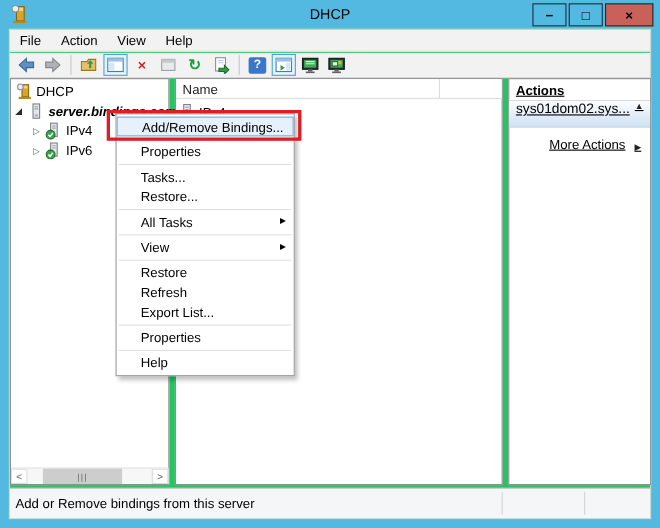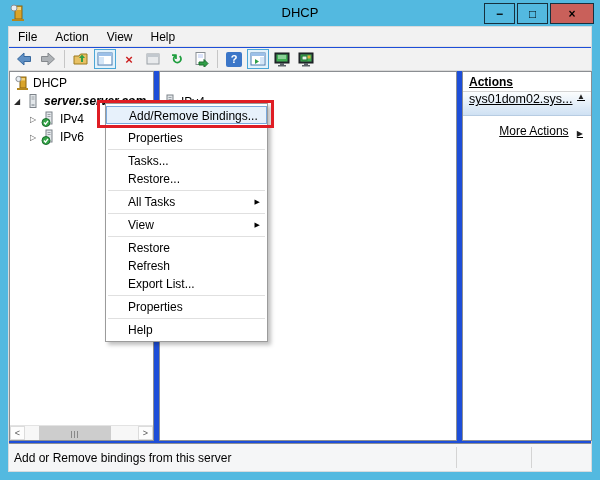--- a/index.html
+++ b/index.html
@@ -8,21 +8,21 @@
 
   
   .titlebar { position:absolute; left:0; top:0; width:600px; height:26px; }
   .app-icon { position:absolute; left:10px; top:4px; width:16px; height:18px; }
   .title-text { position:absolute; left:0; right:0; top:5px; text-align:center; font-size:13px; }
   .winbtns { position:absolute; right:6px; top:3px; display:flex; gap:2px; }
   .winbtn { width:31px; height:21px; border:1px solid #16303e; background:#53b9e0; display:flex; align-items:center; justify-content:center; font-weight:bold; font-size:12px; }
   .winbtn.close { width:44px; background:#c9605a; }
 
   
-  .app-area { position:absolute; left:8px; top:26px; width:584px; height:446px; background:#1d4ed8; border:1px solid #d7dbde; }
+  .app-area { position:absolute; left:8px; top:26px; width:584px; height:446px; background:#22c55e; border:1px solid #d7dbde; }
 
   .menubar { position:absolute; left:0; top:0; width:100%; height:20px; display:flex; align-items:center; background:#f2f2f2; border-bottom:1px solid #e3e3e3; }
   .menu-item { padding:3px 9px; }
 
   .toolbar { position:absolute; left:0; top:21px; width:100%; height:23px; display:flex; align-items:center; gap:2px; padding-left:4px; background:#f2f2f2; border-bottom:1px solid #d9d9d9; }
   .tbtn { width:22px; height:20px; display:flex; align-items:center; justify-content:center; border:1px solid transparent; }
   .tbtn.toggled { border:1px solid #4ba6d6; background:#e3f2fb; }
   .tsep { width:1px; height:18px; background:#c6c6c6; margin:0 3px; }
   .glyph-x { color:#cc1f1f; font-weight:bold; font-size:13px; }
   .glyph-refresh { color:#1f9e3e; font-weight:bold; font-size:14px; }
@@ -193,21 +193,21 @@
         <span class="tree-label">DHCP</span>
       </div>
       <div class="tree-row" style="left:2px; top:20px;">
         <span class="expander exp">◢</span>
         <svg class="icon16" viewBox="0 0 16 16">
           <rect x="5" y="1.5" width="6" height="13" fill="#e3e7ea" stroke="#7d838a"></rect>
           <line x1="6.5" y1="4" x2="9.5" y2="4" stroke="#9aa0a6"></line>
           <line x1="6.5" y1="6" x2="9.5" y2="6" stroke="#9aa0a6"></line>
           <rect x="6.5" y="11" width="3" height="2" fill="#aab1b7"></rect>
         </svg>
-        <span class="tree-label server">server.server.com</span>
+        <span class="tree-label server">server.bindings.com</span>
       </div>
       <div class="tree-row" style="left:18px; top:38px;">
         <span class="expander">▷</span>
         <svg class="icon16" viewBox="0 0 16 16">
           <rect x="5" y="1" width="6" height="12" fill="#e3e7ea" stroke="#7d838a"></rect>
           <line x1="6.5" y1="3.5" x2="9.5" y2="3.5" stroke="#9aa0a6"></line>
           <line x1="6.5" y1="5.5" x2="9.5" y2="5.5" stroke="#9aa0a6"></line>
           <circle cx="5" cy="11.5" r="4" fill="#35a648" stroke="#1c6e2f"></circle>
           <path d="M3 11.5 l1.5 1.7 L7 9.8" stroke="#fff" stroke-width="1.4" fill="none"></path>
         </svg>
@@ -227,20 +227,24 @@
       <div class="hscroll">
         <div class="sbtn">&lt;</div>
         <div class="strack">
           <div class="sthumb">|||</div>
         </div>
         <div class="sbtn">&gt;</div>
       </div>
     </div>
 
     <div class="pane list-pane">
+      <div class="list-header">
+        <span class="list-header-text">Name</span>
+        <span class="col-divider"></span>
+      </div>
       <div class="list-row">
         <svg class="icon16" viewBox="0 0 16 16">
           <rect x="5" y="1" width="6" height="12" fill="#e3e7ea" stroke="#7d838a"></rect>
           <line x1="6.5" y1="3.5" x2="9.5" y2="3.5" stroke="#9aa0a6"></line>
           <line x1="6.5" y1="5.5" x2="9.5" y2="5.5" stroke="#9aa0a6"></line>
           <circle cx="5" cy="11.5" r="4" fill="#35a648" stroke="#1c6e2f"></circle>
           <path d="M3 11.5 l1.5 1.7 L7 9.8" stroke="#fff" stroke-width="1.4" fill="none"></path>
         </svg>
         <span>IPv4</span>
       </div>

